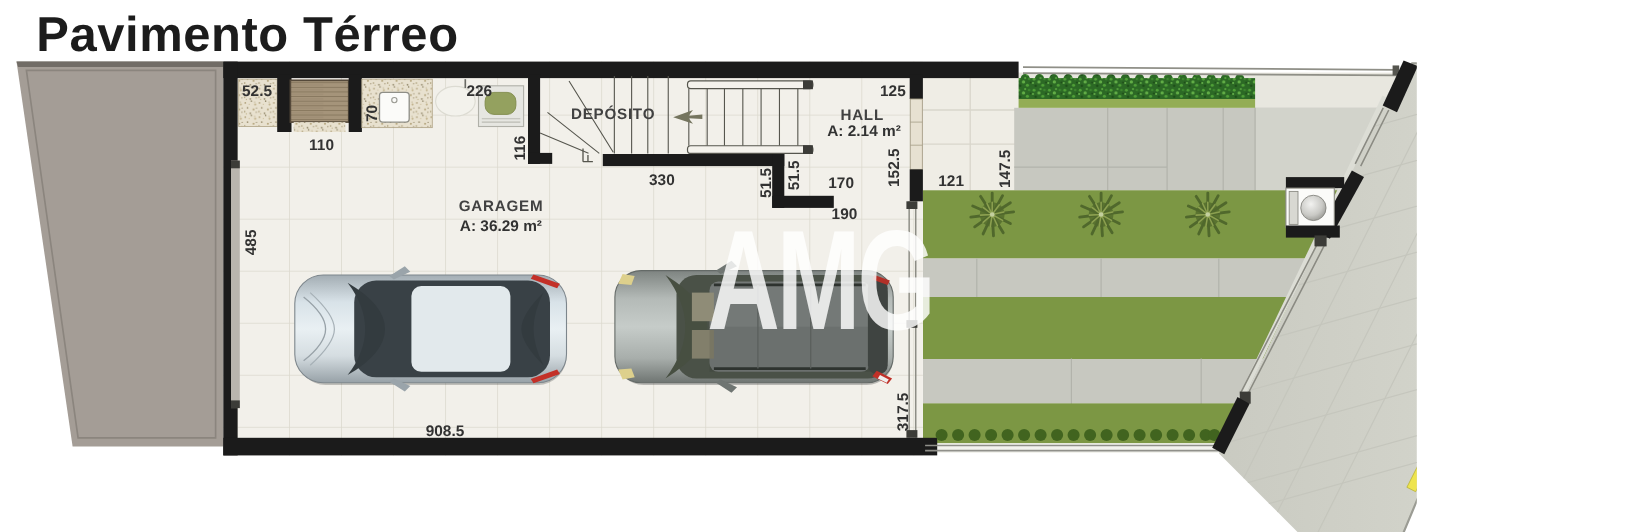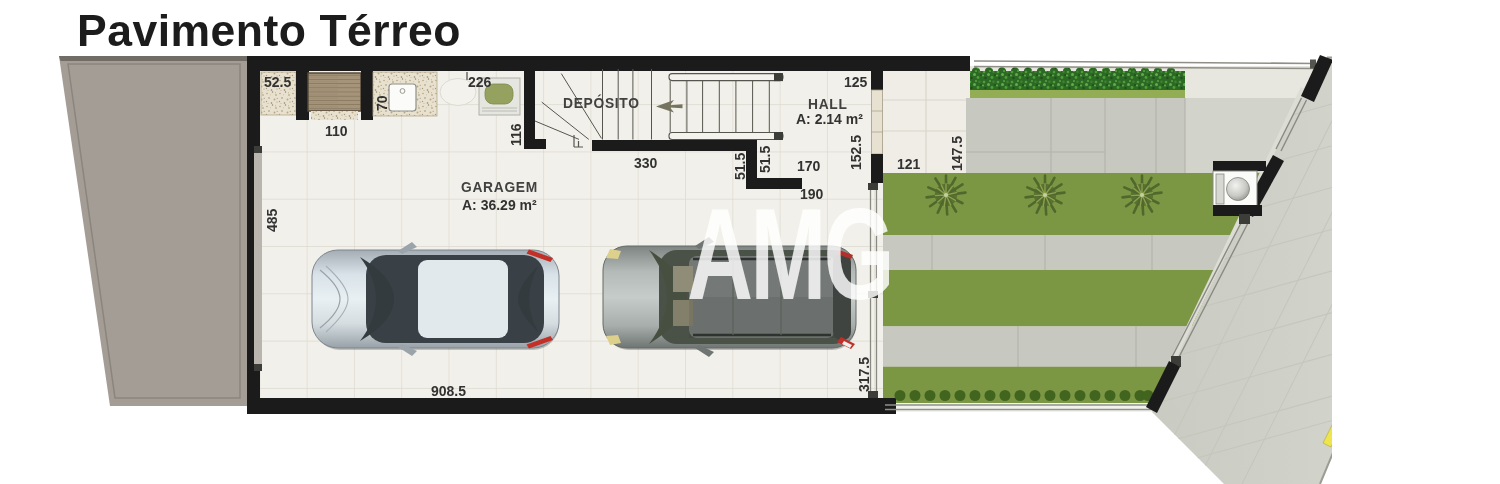--- a/index.html
+++ b/index.html
@@ -1,16 +1,16 @@
 <!DOCTYPE html>
 <html><head>
 <meta charset="utf-8">
 <style>
   html,body{margin:0;padding:0;background:#ffffff;}
-  #page{position:relative;width:1288px;height:484px;overflow:hidden;font-family:"Liberation Sans",sans-serif;margin-left:44px;}
+  #page{position:relative;width:1288px;height:484px;overflow:hidden;font-family:"Liberation Sans",sans-serif;}
   svg{position:absolute;left:0;top:0;}
   .dim{font-family:"Liberation Sans",sans-serif;font-size:14px;font-weight:bold;fill:#323232;}
   .room{font-family:"Liberation Sans",sans-serif;font-size:13.8px;font-weight:bold;fill:#414141;letter-spacing:0.7px;}
 </style>
 </head>
 <body>
 <div id="page">
 <svg width="1500" height="484" viewBox="0 0 1500 484">
 <defs>
   <pattern id="tile" width="47.3" height="47.3" patternUnits="userSpaceOnUse" patternTransform="translate(216.3,57.8)">

